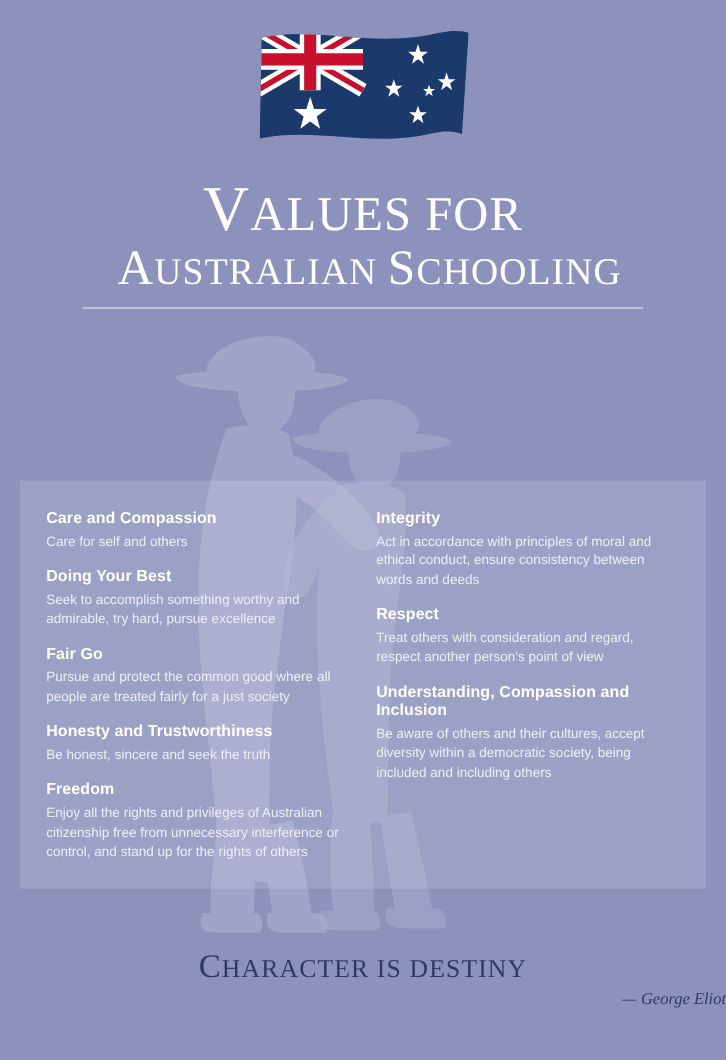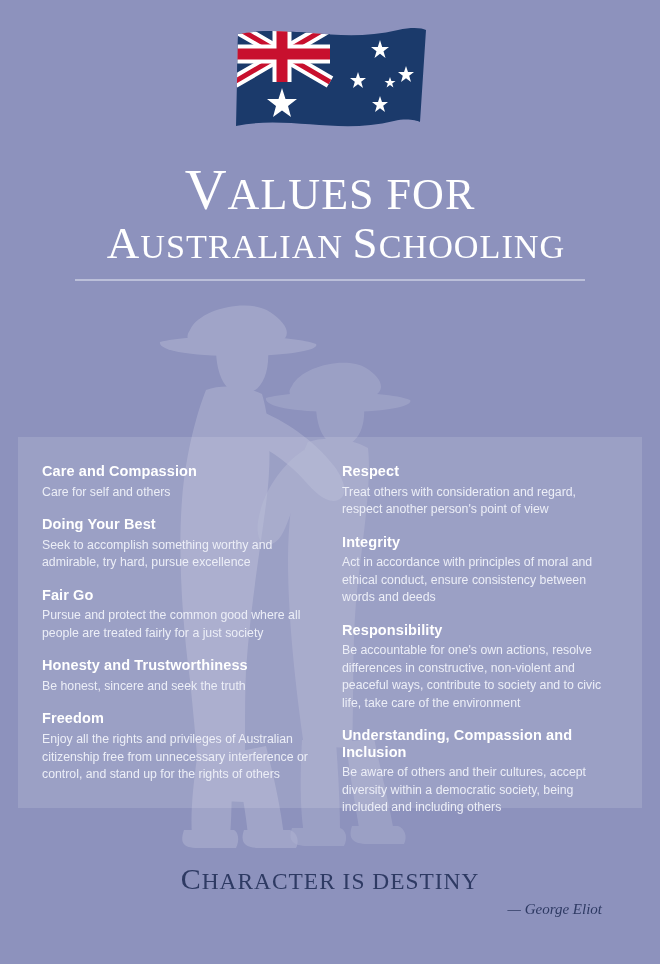--- a/index.html
+++ b/index.html
@@ -128,21 +128,20 @@
   }
   .quote-text .small-caps {
     font-size: 0.78em;
   }
   .quote-author {
     font-family: "Liberation Serif", serif;
     font-style: italic;
     font-size: 15px;
     color: #2e3a63;
     margin-top: 6px;
-    padding-right: 58px;
     text-align: right;
   }
 </style>
 </head>
 <body>
 
 <div class="poster">
 
   <div class="flag-wrap">
     <svg width="200" height="118" viewBox="0 0 200 118">
@@ -246,30 +245,26 @@
         <p class="value-desc">Be honest, sincere and seek the truth</p>
       </div>
       <div class="value-item">
         <p class="value-title">Freedom</p>
         <p class="value-desc">Enjoy all the rights and privileges of Australian citizenship free from unnecessary interference or control, and stand up for the rights of others</p>
       </div>
     </div>
 
     <div class="col">
       <div class="value-item">
+        <p class="value-title">Integrity</p>
+        <p class="value-desc">Act in accordance with principles of moral and ethical conduct, ensure consistency between words and deeds</p>
+      </div>
+      <div class="value-item">
         <p class="value-title">Respect</p>
         <p class="value-desc">Treat others with consideration and regard, respect another person's point of view</p>
-      </div>
-      <div class="value-item">
-        <p class="value-title">Integrity</p>
-        <p class="value-desc">Act in accordance with principles of moral and ethical conduct, ensure consistency between words and deeds</p>
-      </div>
-      <div class="value-item">
-        <p class="value-title">Responsibility</p>
-        <p class="value-desc">Be accountable for one's own actions, resolve differences in constructive, non-violent and peaceful ways, contribute to society and to civic life, take care of the environment</p>
       </div>
       <div class="value-item">
         <p class="value-title">Understanding, Compassion and Inclusion</p>
         <p class="value-desc">Be aware of others and their cultures, accept diversity within a democratic society, being included and including others</p>
       </div>
     </div>
 
   </div>
 
   <div class="quote-block">

